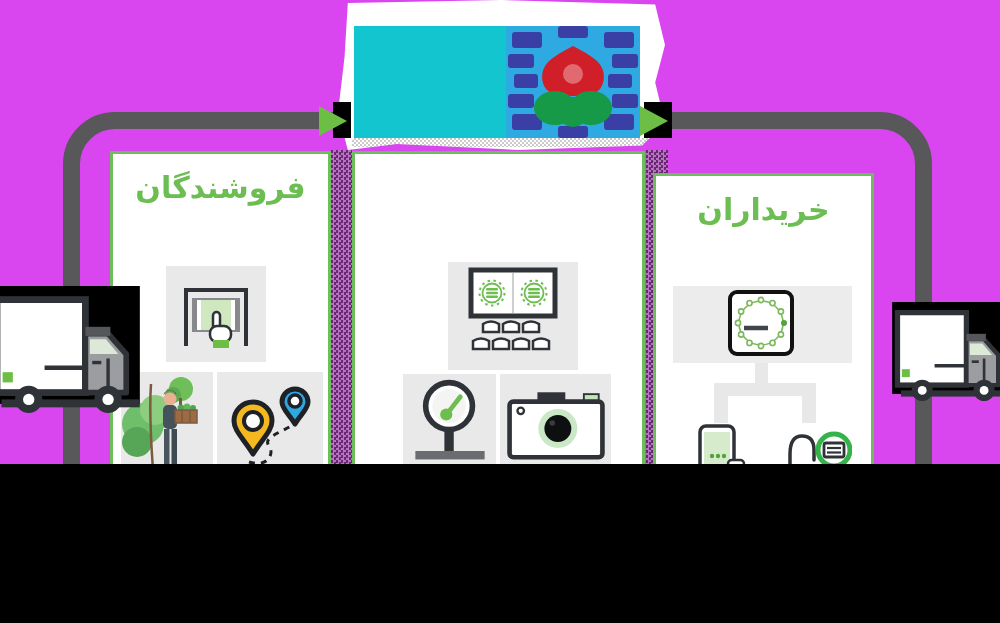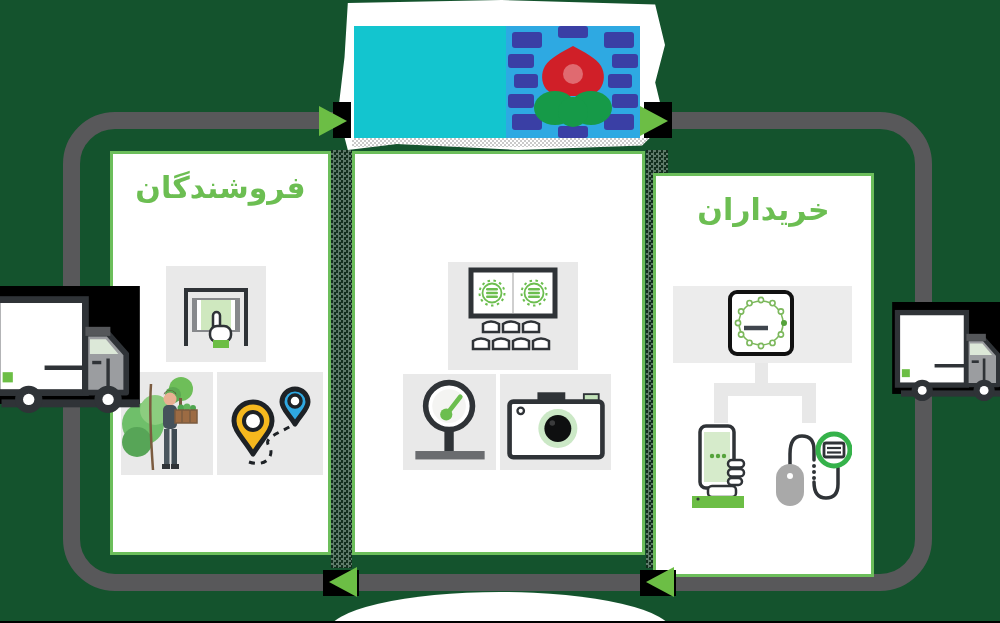--- a/index.html
+++ b/index.html
@@ -1,17 +1,17 @@
 <!DOCTYPE html>
 <html><head>
 <meta charset="utf-8">
 <style>
   html,body{margin:0;padding:0;}
   body{width:1000px;height:623px;background:#000;font-family:"DejaVu Sans",sans-serif;}
-  .stage{position:relative;width:1000px;height:621px;background:#14532d;overflow:hidden;}
+  .stage{position:relative;width:1000px;height:464px;background:#d946ef;overflow:hidden;}
 
   
   .frame{position:absolute;left:63px;top:112px;width:869px;height:479px;
          border:17px solid #58585A;border-radius:52px;box-sizing:border-box;}
 
   
   .noise{background:repeating-conic-gradient(#9a9a9a 0% 25%,#101010 25% 50%);
          background-size:5px 5px;opacity:.55;}
   .gutter-left{position:absolute;left:331px;top:150px;width:21px;height:418px;}
   .gutter-right{position:absolute;left:646px;top:150px;width:22px;height:418px;}

